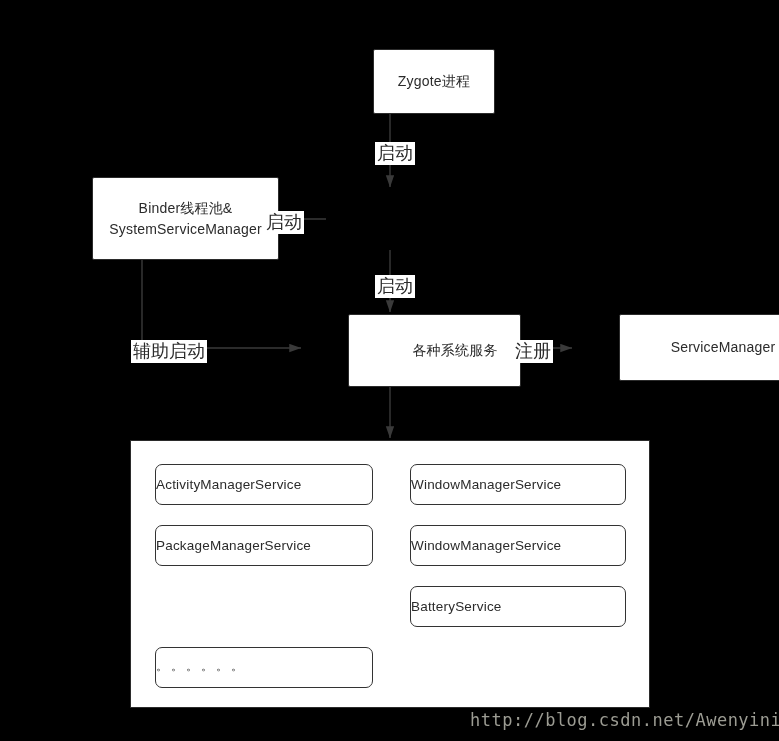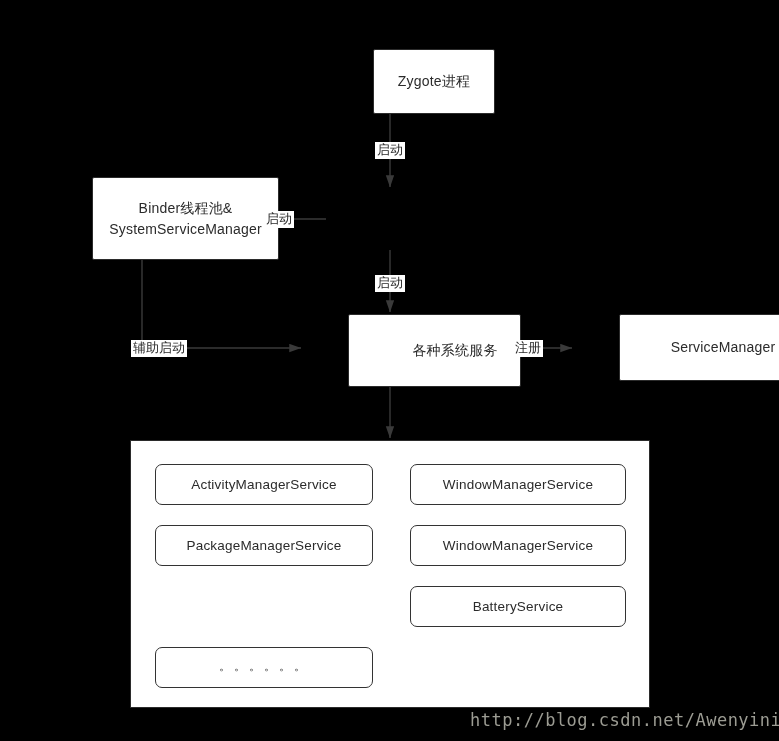--- a/index.html
+++ b/index.html
@@ -66,21 +66,21 @@
     box-sizing: border-box;
   }
   .chip {
     position: absolute;
     background: #ffffff;
     border: 1.6px solid #333333;
     border-radius: 7px;
     box-sizing: border-box;
     display: flex;
     align-items: center;
-    justify-content: center;
+    justify-content: flex-start;
     font-size: 13.5px;
     color: #2b2b2b;
     letter-spacing: .2px;
   }
   .chip.col-left  { left: 24px; width: 218px; height: 41px; }
   .chip.col-right { left: 279px; width: 216px; height: 41px; }
   .chip.row-0 { top: 23px; }
   .chip.row-1 { top: 84px; }
   .chip.row-2 { top: 145px; }
   .chip.row-3 { top: 206px; }
@@ -91,21 +91,21 @@
   .chip.ellipsis-chip .chip-text {
     transform: translateY(-1px);
     display: inline-block;
   }
 
   
   .edge-label {
     position: absolute;
     background: #ffffff;
     color: #2b2b2b;
-    font-size: 13px;
+    font-size: 18px;
     line-height: 1.15;
     padding: 1px 2px;
     white-space: nowrap;
     box-sizing: border-box;
   }
   #label-zygote-start  { left: 375px; top: 142px; }
   #label-ss-binder     { left: 264px; top: 211px; }
   #label-ss-services   { left: 375px; top: 275px; }
   #label-binder-assist { left: 131px; top: 340px; }
   #label-register      { left: 513px; top: 340px; }

